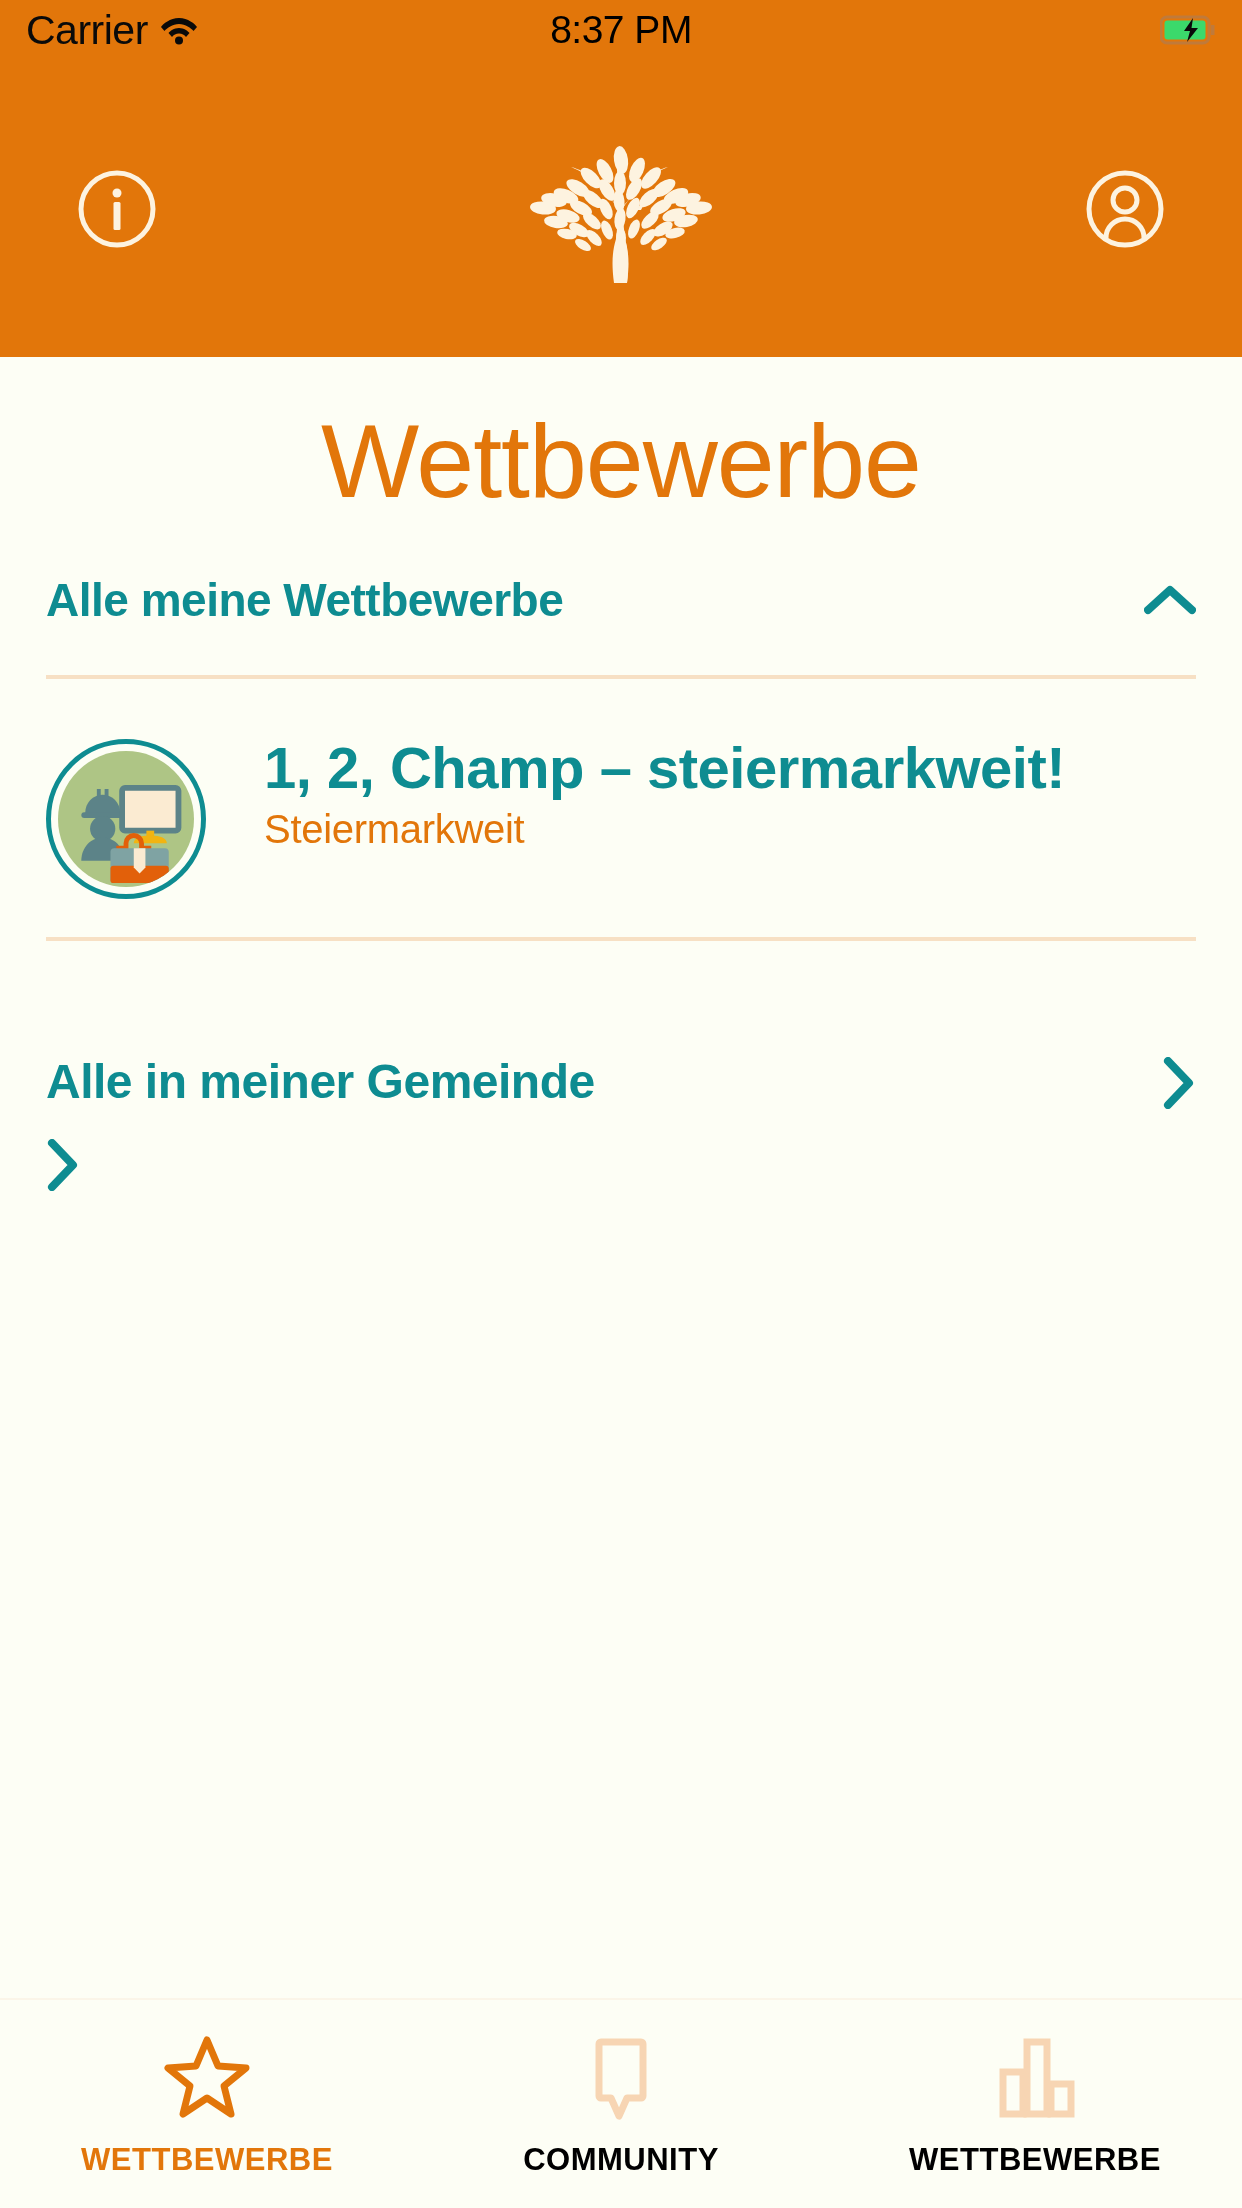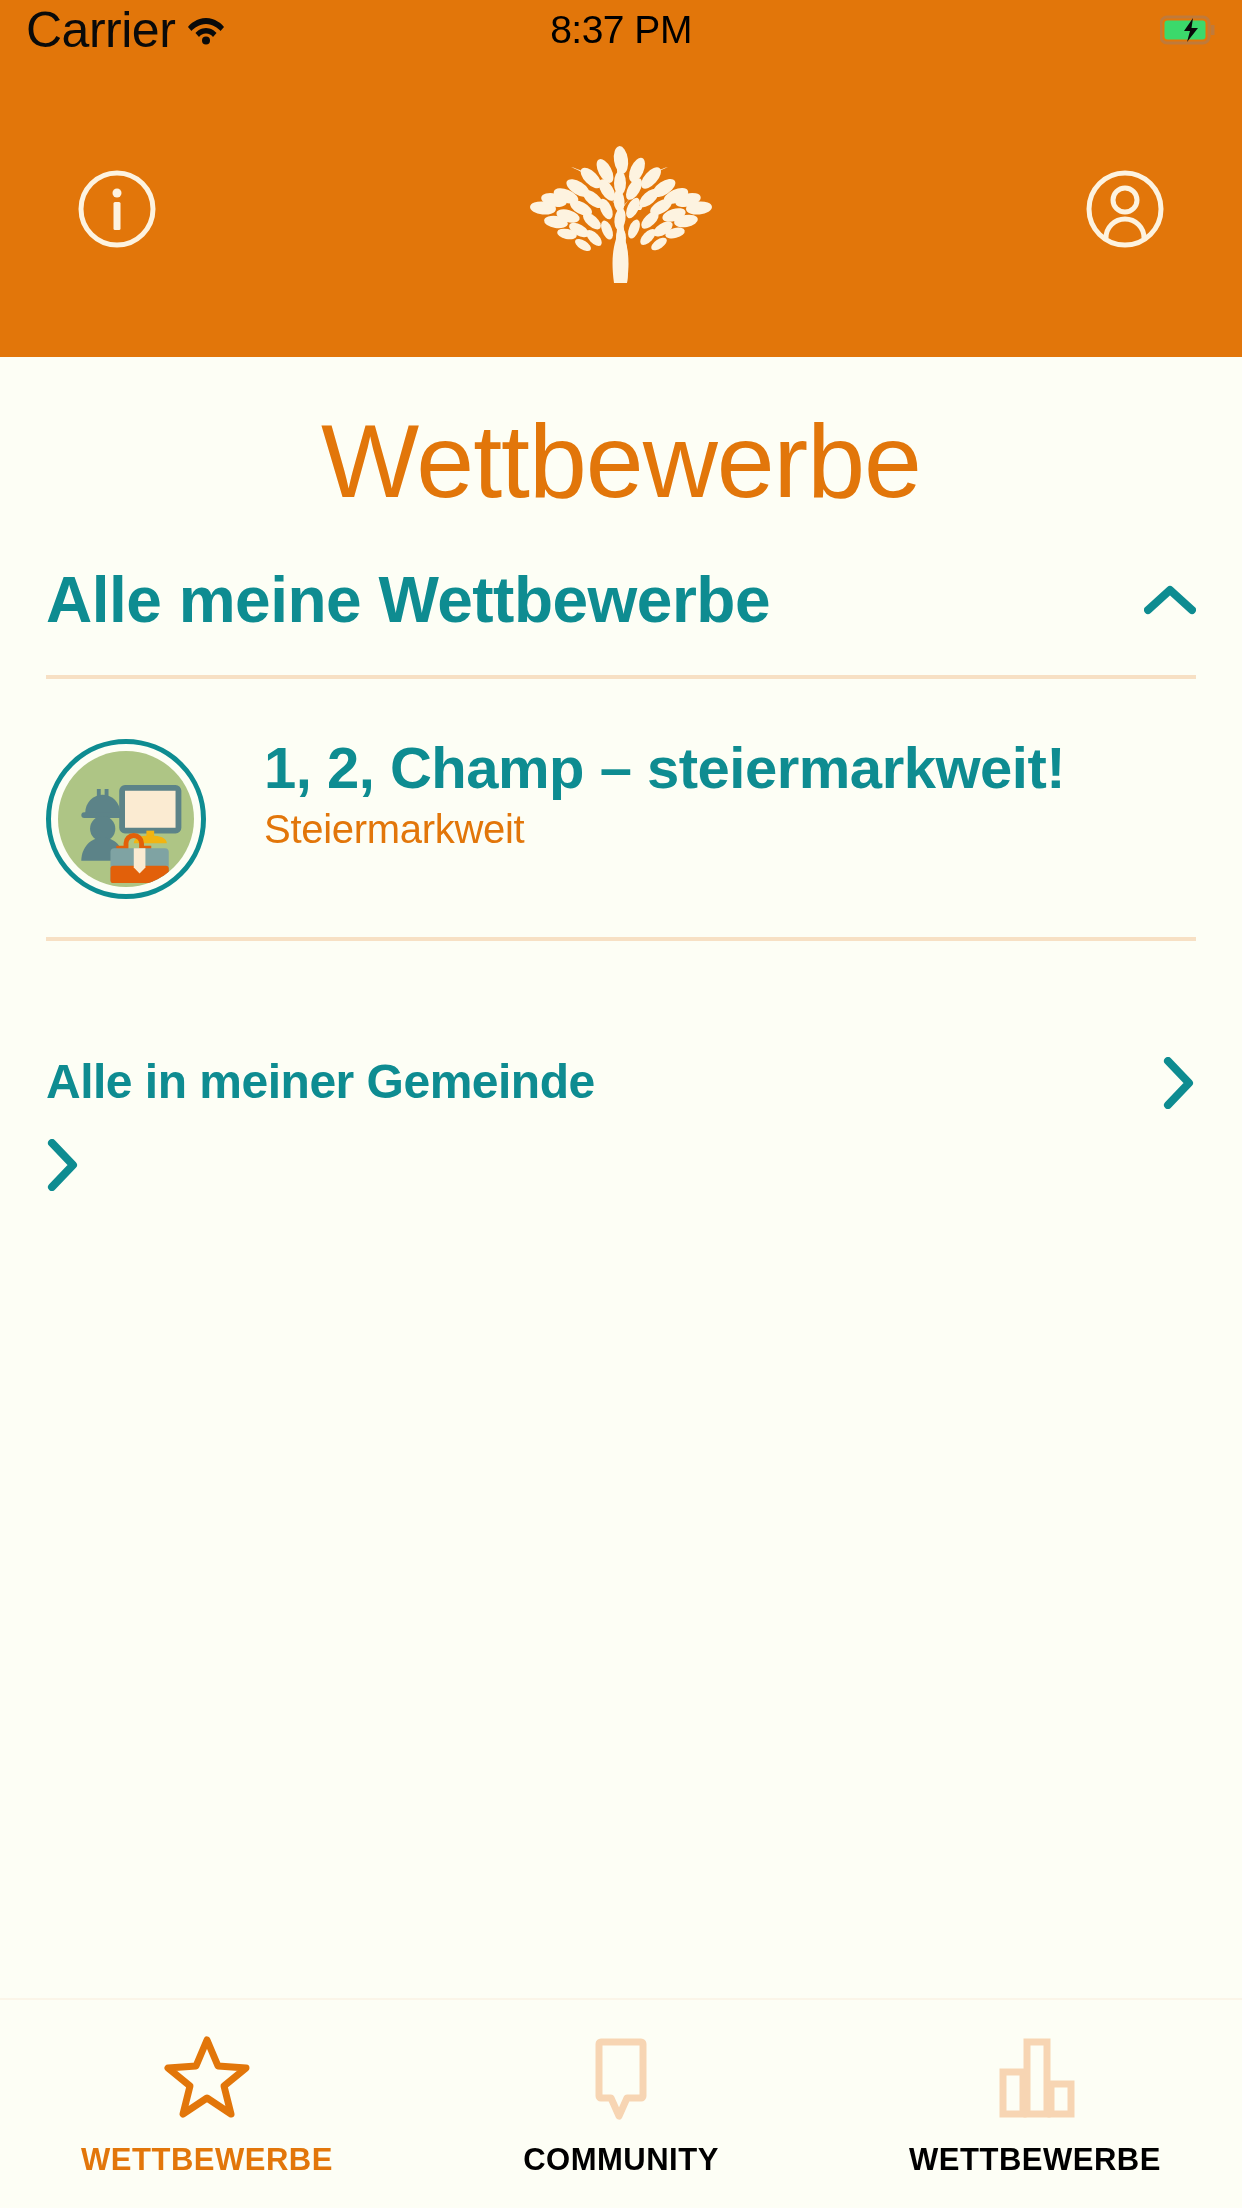--- a/index.html
+++ b/index.html
@@ -12,21 +12,21 @@
   }
 
   
   .statusbar{
     height:60px; background:#E2760A;
     display:flex; align-items:center;
     position:relative; padding:0 26px;
   }
   .sb-left{ display:flex; align-items:center; gap:12px; }
   .sb-carrier{
-    font-size:50px; color:#0A0A0A; letter-spacing:-0.5px;
+    font-size:41px; color:#0A0A0A; letter-spacing:-0.5px;
     font-family:"Liberation Sans", sans-serif;
   }
   .wifi-icon{ width:38px; height:30px; display:block; }
   .sb-time{
     position:absolute; left:0; right:0; text-align:center;
     font-size:39px; color:#000000; font-weight:500; letter-spacing:-0.5px;
     pointer-events:none;
   }
   .sb-right{ margin-left:auto; display:flex; align-items:center; }
   .battery-icon{ width:56px; height:30px; display:block; }
@@ -56,21 +56,21 @@
     margin-top:45px;
     font-family:"Liberation Sans", sans-serif;
   }
 
   
   .section-head{
     display:flex; align-items:center; justify-content:space-between;
     padding:0 46px; margin-top:40px; height:78px; cursor:pointer;
   }
   .section-head-title{
-    color:#0E8C91; font-size:64px; font-weight:bold;
+    color:#0E8C91; font-size:46px; font-weight:bold;
     font-family:"Liberation Sans Narrow","Liberation Sans",sans-serif;
     letter-spacing:-0.5px;
   }
   .chev-up{ width:52px; height:34px; }
   .chev-up svg{ width:100%; height:100%; display:block; }
 
   .divider{
     height:4px; background:#F7E0C4;
     margin:36px 46px 0 46px;
   }

